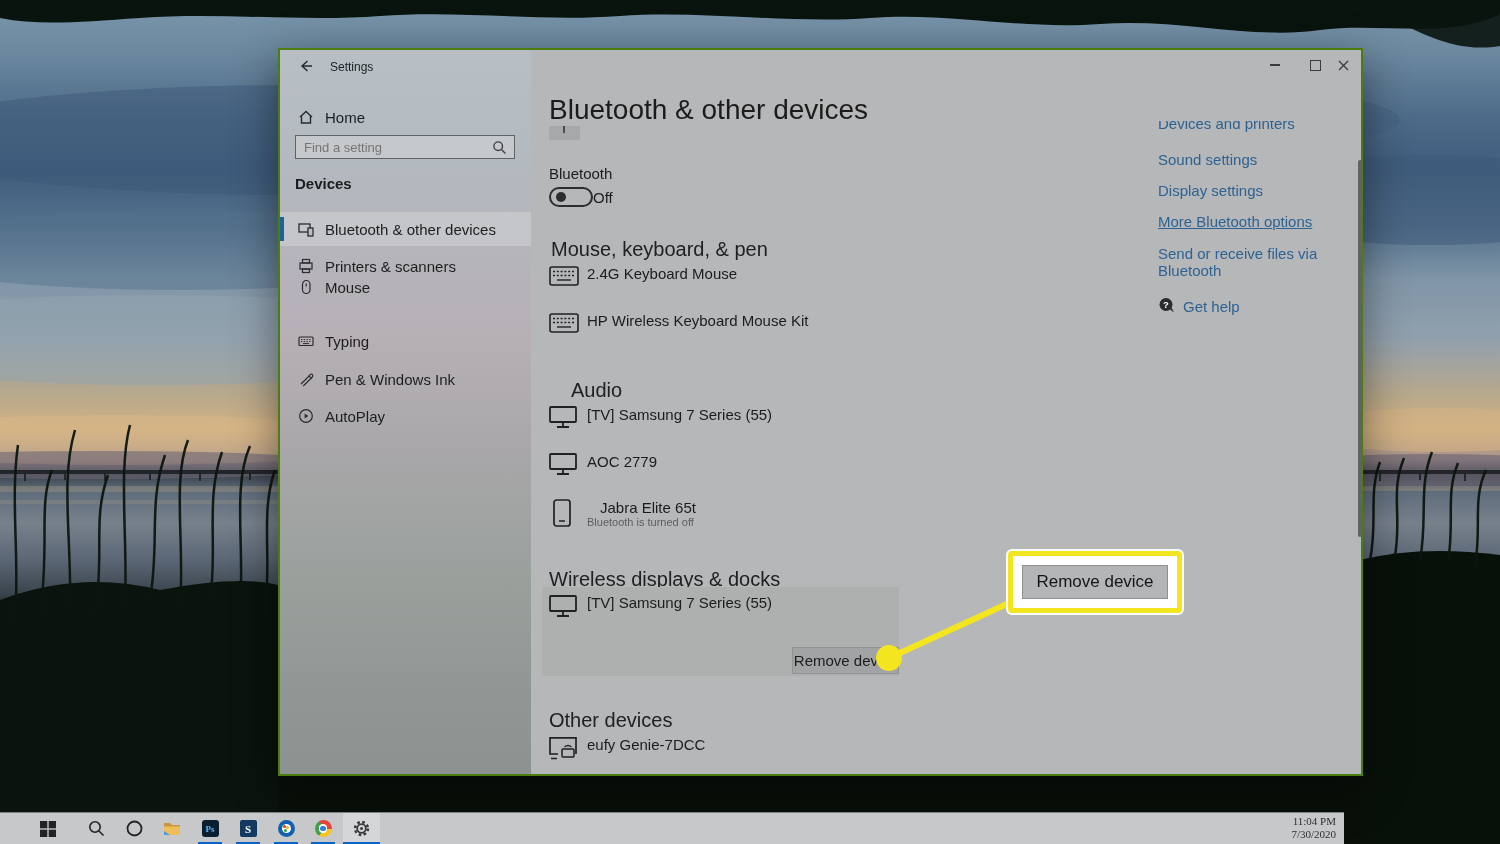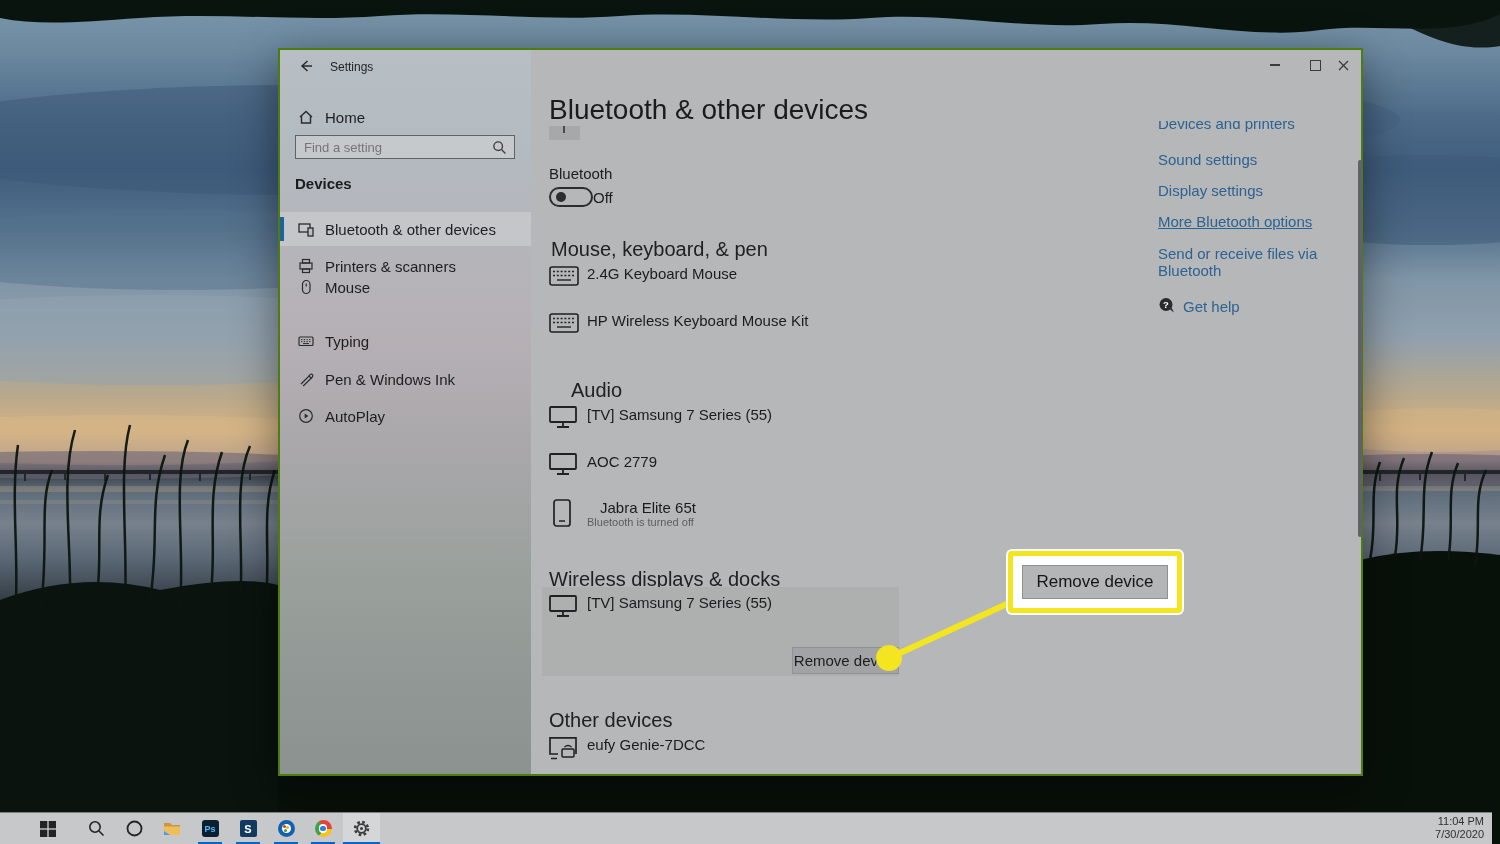--- a/index.html
+++ b/index.html
@@ -45,21 +45,21 @@
   .clipwrap{position:absolute;height:13px;overflow:hidden;}
   .clipwrap .link{position:relative;top:-6px;display:block;}
   .scroll-thumb{position:absolute;width:4px;background:#606264;border-radius:2px;}
   
   .callout{position:absolute;left:1008px;top:551px;width:174px;height:62px;background:#fff;
            border:5px solid #f3e520;border-radius:4px;box-sizing:border-box;
            box-shadow:0 0 0 2px rgba(255,255,255,.95);display:flex;align-items:center;justify-content:center;}
   .callout .replica{width:146px;height:34px;background:#b4b5b6;border:1px solid #8f9091;box-sizing:border-box;
            display:flex;align-items:center;justify-content:center;font-size:17px;color:#151617;}
   
-  .taskbar{position:absolute;left:0;top:812px;width:1492px;height:32px;background:#c7c8c9;border-top:1px solid #7e7f80;box-sizing:border-box;}
+  .taskbar{position:absolute;left:0;top:812px;width:1344px;height:32px;background:#c7c8c9;border-top:1px solid #7e7f80;box-sizing:border-box;font-family:Liberation Serif, serif;}
   .tb-ico{position:absolute;top:0;width:30px;height:31px;display:flex;align-items:center;justify-content:center;color:#232425;}
   .indicator{position:absolute;top:29px;height:2px;background:#0b63c5;}
   .ps-tile{width:17px;height:17px;border-radius:3px;background:#0a2030;color:#53b9ff;font-size:9px;font-weight:700;
            display:flex;align-items:center;justify-content:center;}
   .sn-tile{width:17px;height:17px;border-radius:2px;background:#12395f;color:#fff;font-size:11px;font-weight:700;
            display:flex;align-items:center;justify-content:center;}
   .blue-app{width:17px;height:17px;border-radius:50%;background:#1261b0;display:flex;align-items:center;justify-content:center;}
   .blue-app .core{width:9px;height:9px;border-radius:50%;background:#fff;position:relative;}
   .blue-app .core i{position:absolute;width:3px;height:3px;border-radius:50%;}
   .chrome{width:17px;height:17px;border-radius:50%;

